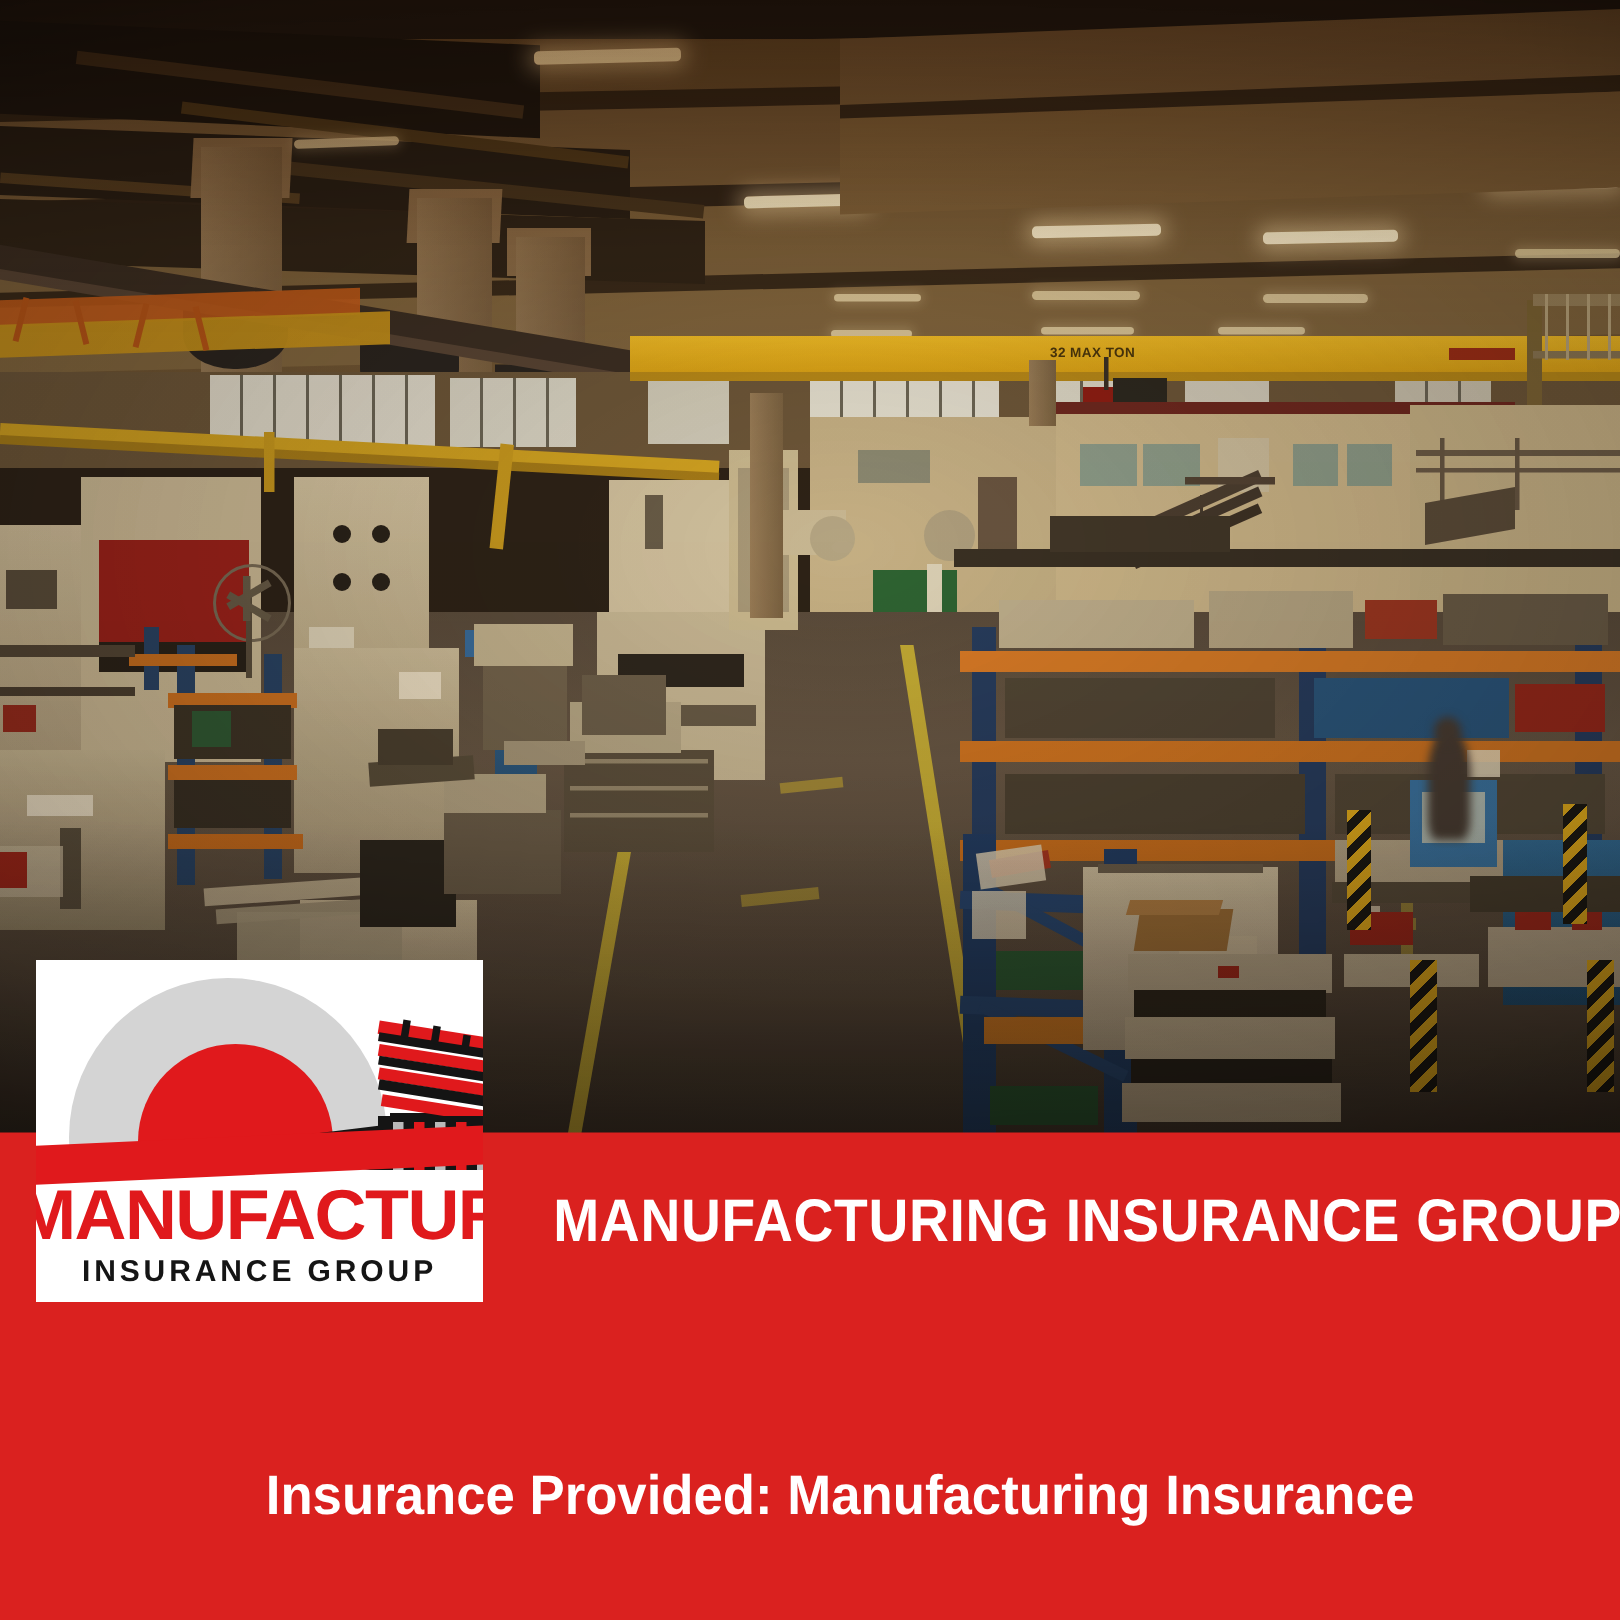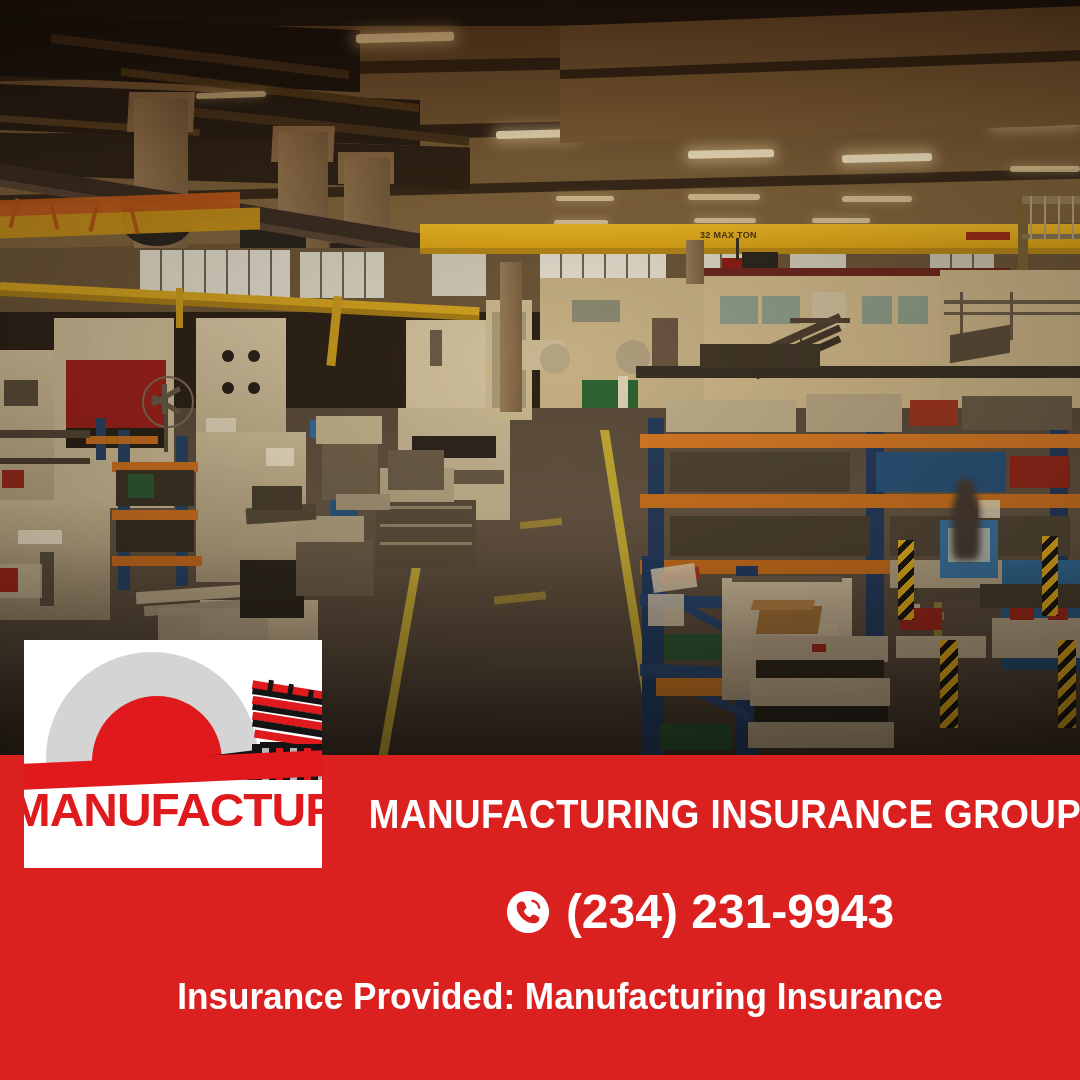--- a/index.html
+++ b/index.html
@@ -475,29 +475,22 @@
     <div class="lgb" style="left:244px;top:40px;width:5px;height:12px;transform:rotate(9deg)"></div>
     <div class="lgb" style="left:264px;top:44px;width:5px;height:12px;transform:rotate(9deg)"></div>
     <div class="lgb" style="left:284px;top:50px;width:5px;height:12px;transform:rotate(9deg)"></div>
 
     <div class="lggr" style="left:64px;top:206px;width:120px;height:3px"></div>
     <div class="lggr" style="left:64px;top:198px;width:120px;height:3px"></div>
 
     <div id="logo-wordmark">
       <div id="logo-redslash"></div>
       <div id="logo-main-word">MANUFACTURING</div>
+      <div id="logo-sub-word">INSURANCE GROUP</div>
     </div>
   </div>
 
   <div id="company-title">MANUFACTURING INSURANCE GROUP</div>
 
-  <div id="phone-row">
-    <svg id="phone-icon" viewBox="0 0 48 48">
-      <circle cx="24" cy="24" r="23" fill="#ffffff"></circle>
-      <path d="M17.8 12.6c1.3 0 2 .6 2.6 1.9l1.6 3.5c.5 1.1.3 2-.6 2.8l-1.5 1.3c-.5.4-.6.9-.3 1.5 1.2 2.5 3.3 4.6 5.8 5.8.6.3 1.1.2 1.5-.3l1.3-1.5c.8-.9 1.7-1.1 2.8-.6l3.5 1.6c1.3.6 1.9 1.3 1.9 2.6 0 2.9-2.6 5.2-5.9 5.2C21.1 36.4 11.6 26.9 11.6 18.5c0-3.3 2.3-5.9 5.2-5.9z" fill="#da211f"></path>
-      <path d="M27.5 11.8c0-.7.6-1.3 1.3-1.2 4.6.5 8.2 4.1 8.7 8.7.1.7-.5 1.3-1.2 1.3-.6 0-1.2-.5-1.3-1.1-.4-3.4-3.1-6.1-6.5-6.5-.6-.1-1-.6-1-1.2z" fill="#da211f"></path>
-    </svg>
-    <div id="phone-number">(234) 231-9943</div>
-  </div>
 
   <div id="coverage-line">Insurance Provided: Manufacturing Insurance</div>
 
 </div>
 
 </body></html>

